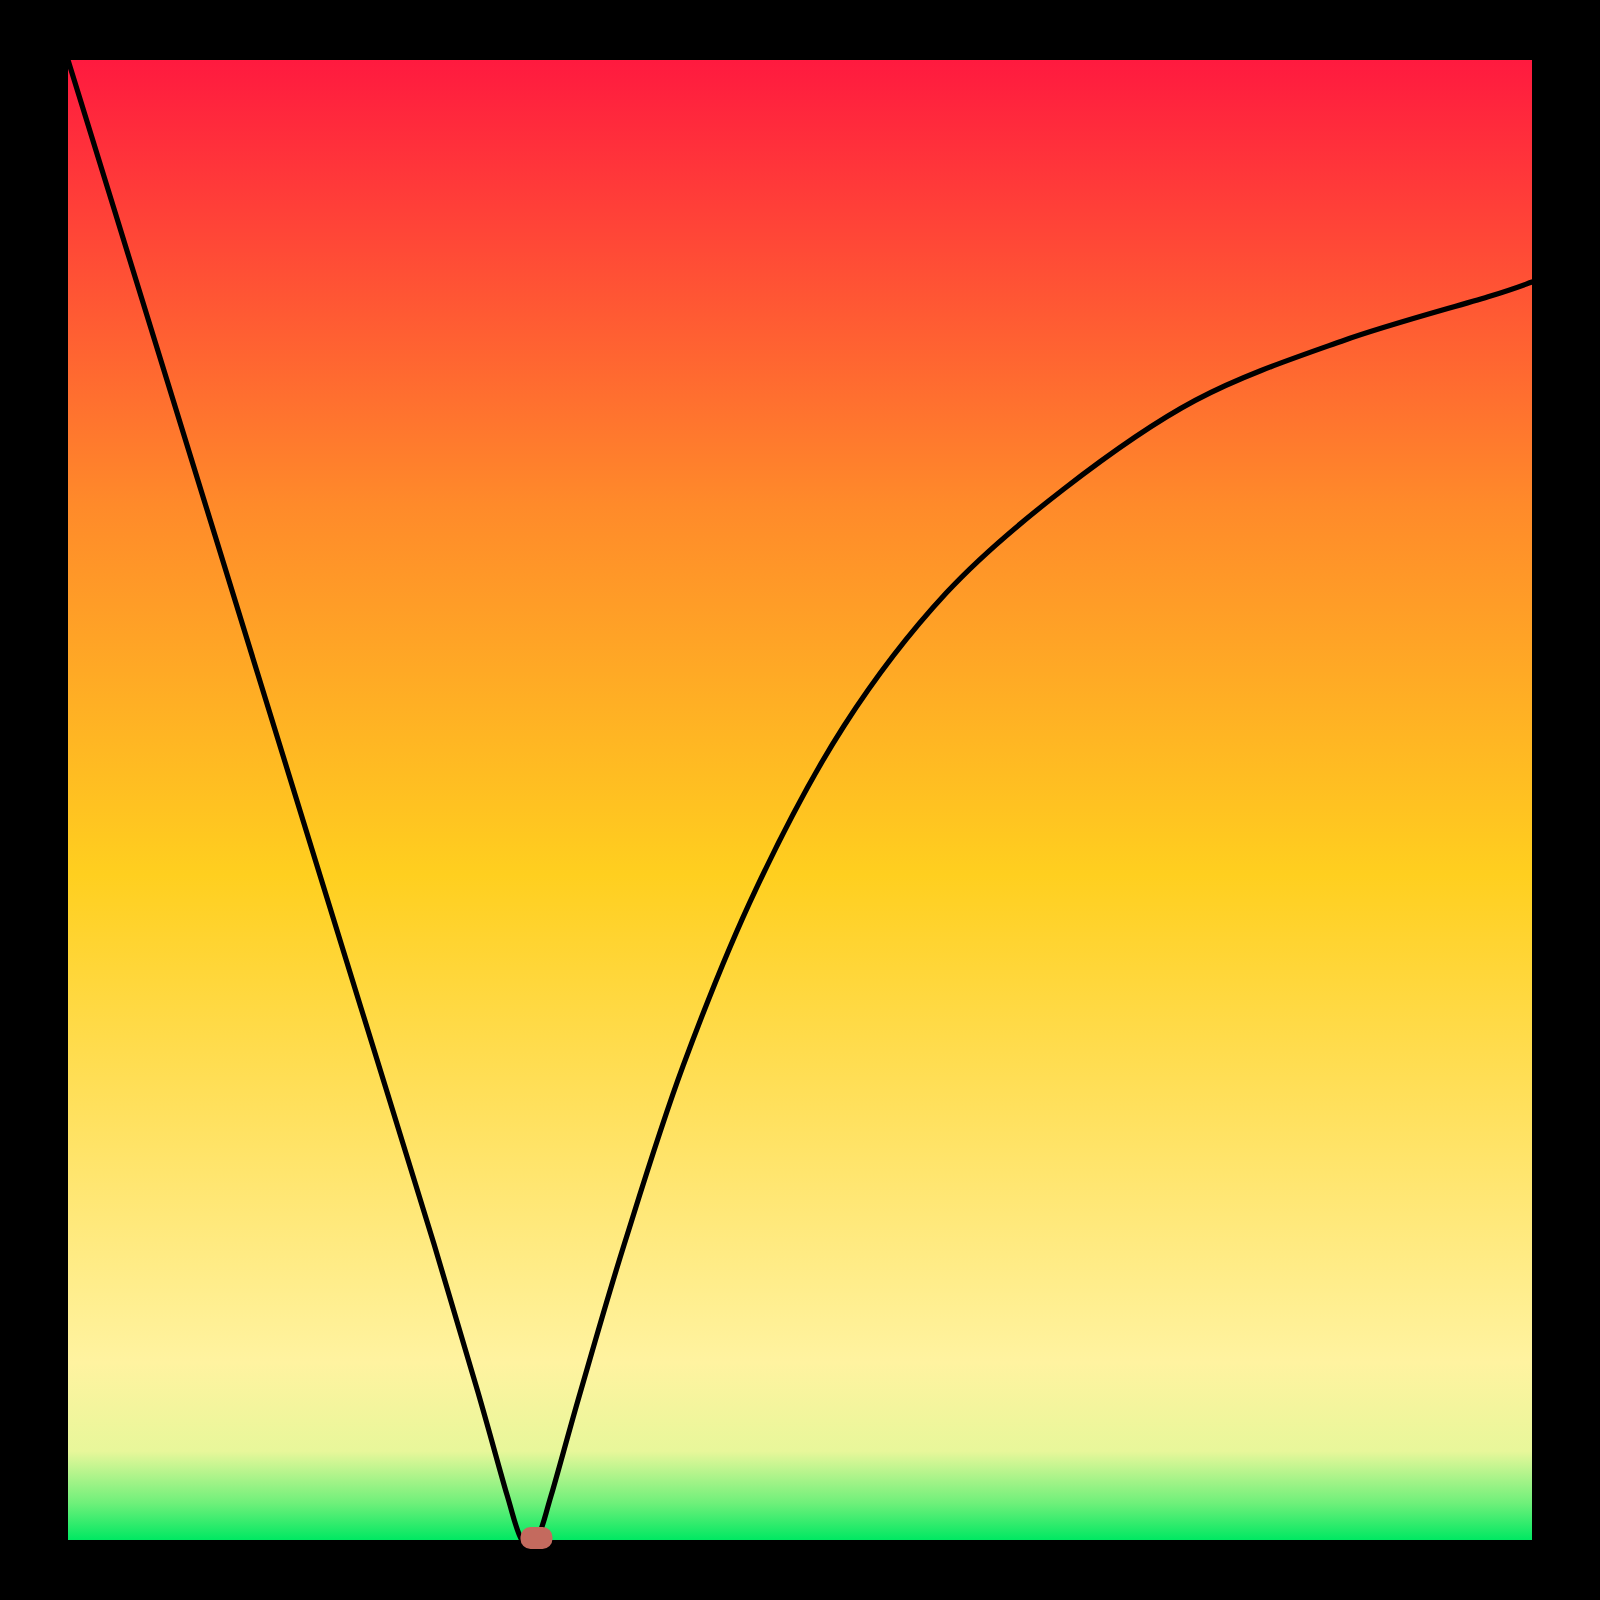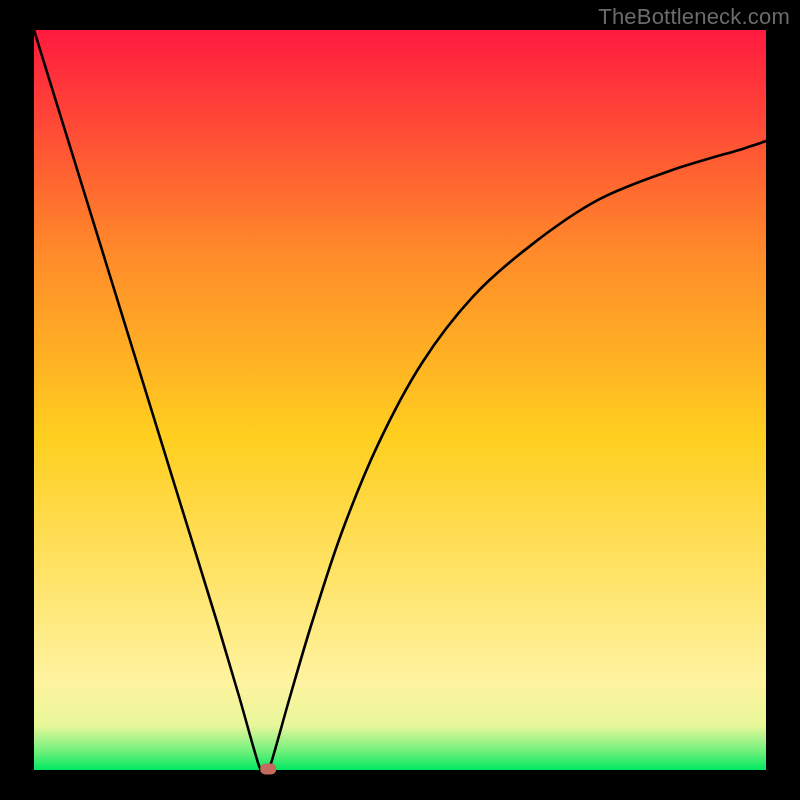--- a/index.html
+++ b/index.html
@@ -33,21 +33,20 @@
     top: 0;
     left: 0;
     display: block;
   }
 </style>
 </head>
 <body>
 
 <div class="frame">
 
-  <div class="watermark">TheBottleneck.com</div>
 
   <svg width="800" height="800" viewBox="0 0 800 800">
     <defs>
       <linearGradient id="bg-grad" x1="0" y1="1" x2="0" y2="0">
         <stop id="g-stop-0" offset="0%" stop-color="#00e862"></stop>
         <stop id="g-stop-1" offset="2.5%" stop-color="#6ff07a"></stop>
         <stop id="g-stop-2" offset="6%" stop-color="#e8f79a"></stop>
         <stop id="g-stop-3" offset="12%" stop-color="#fff3a0"></stop>
         <stop id="g-stop-4" offset="45%" stop-color="#ffcf1f"></stop>
         <stop id="g-stop-5" offset="70%" stop-color="#ff8a2a"></stop>

